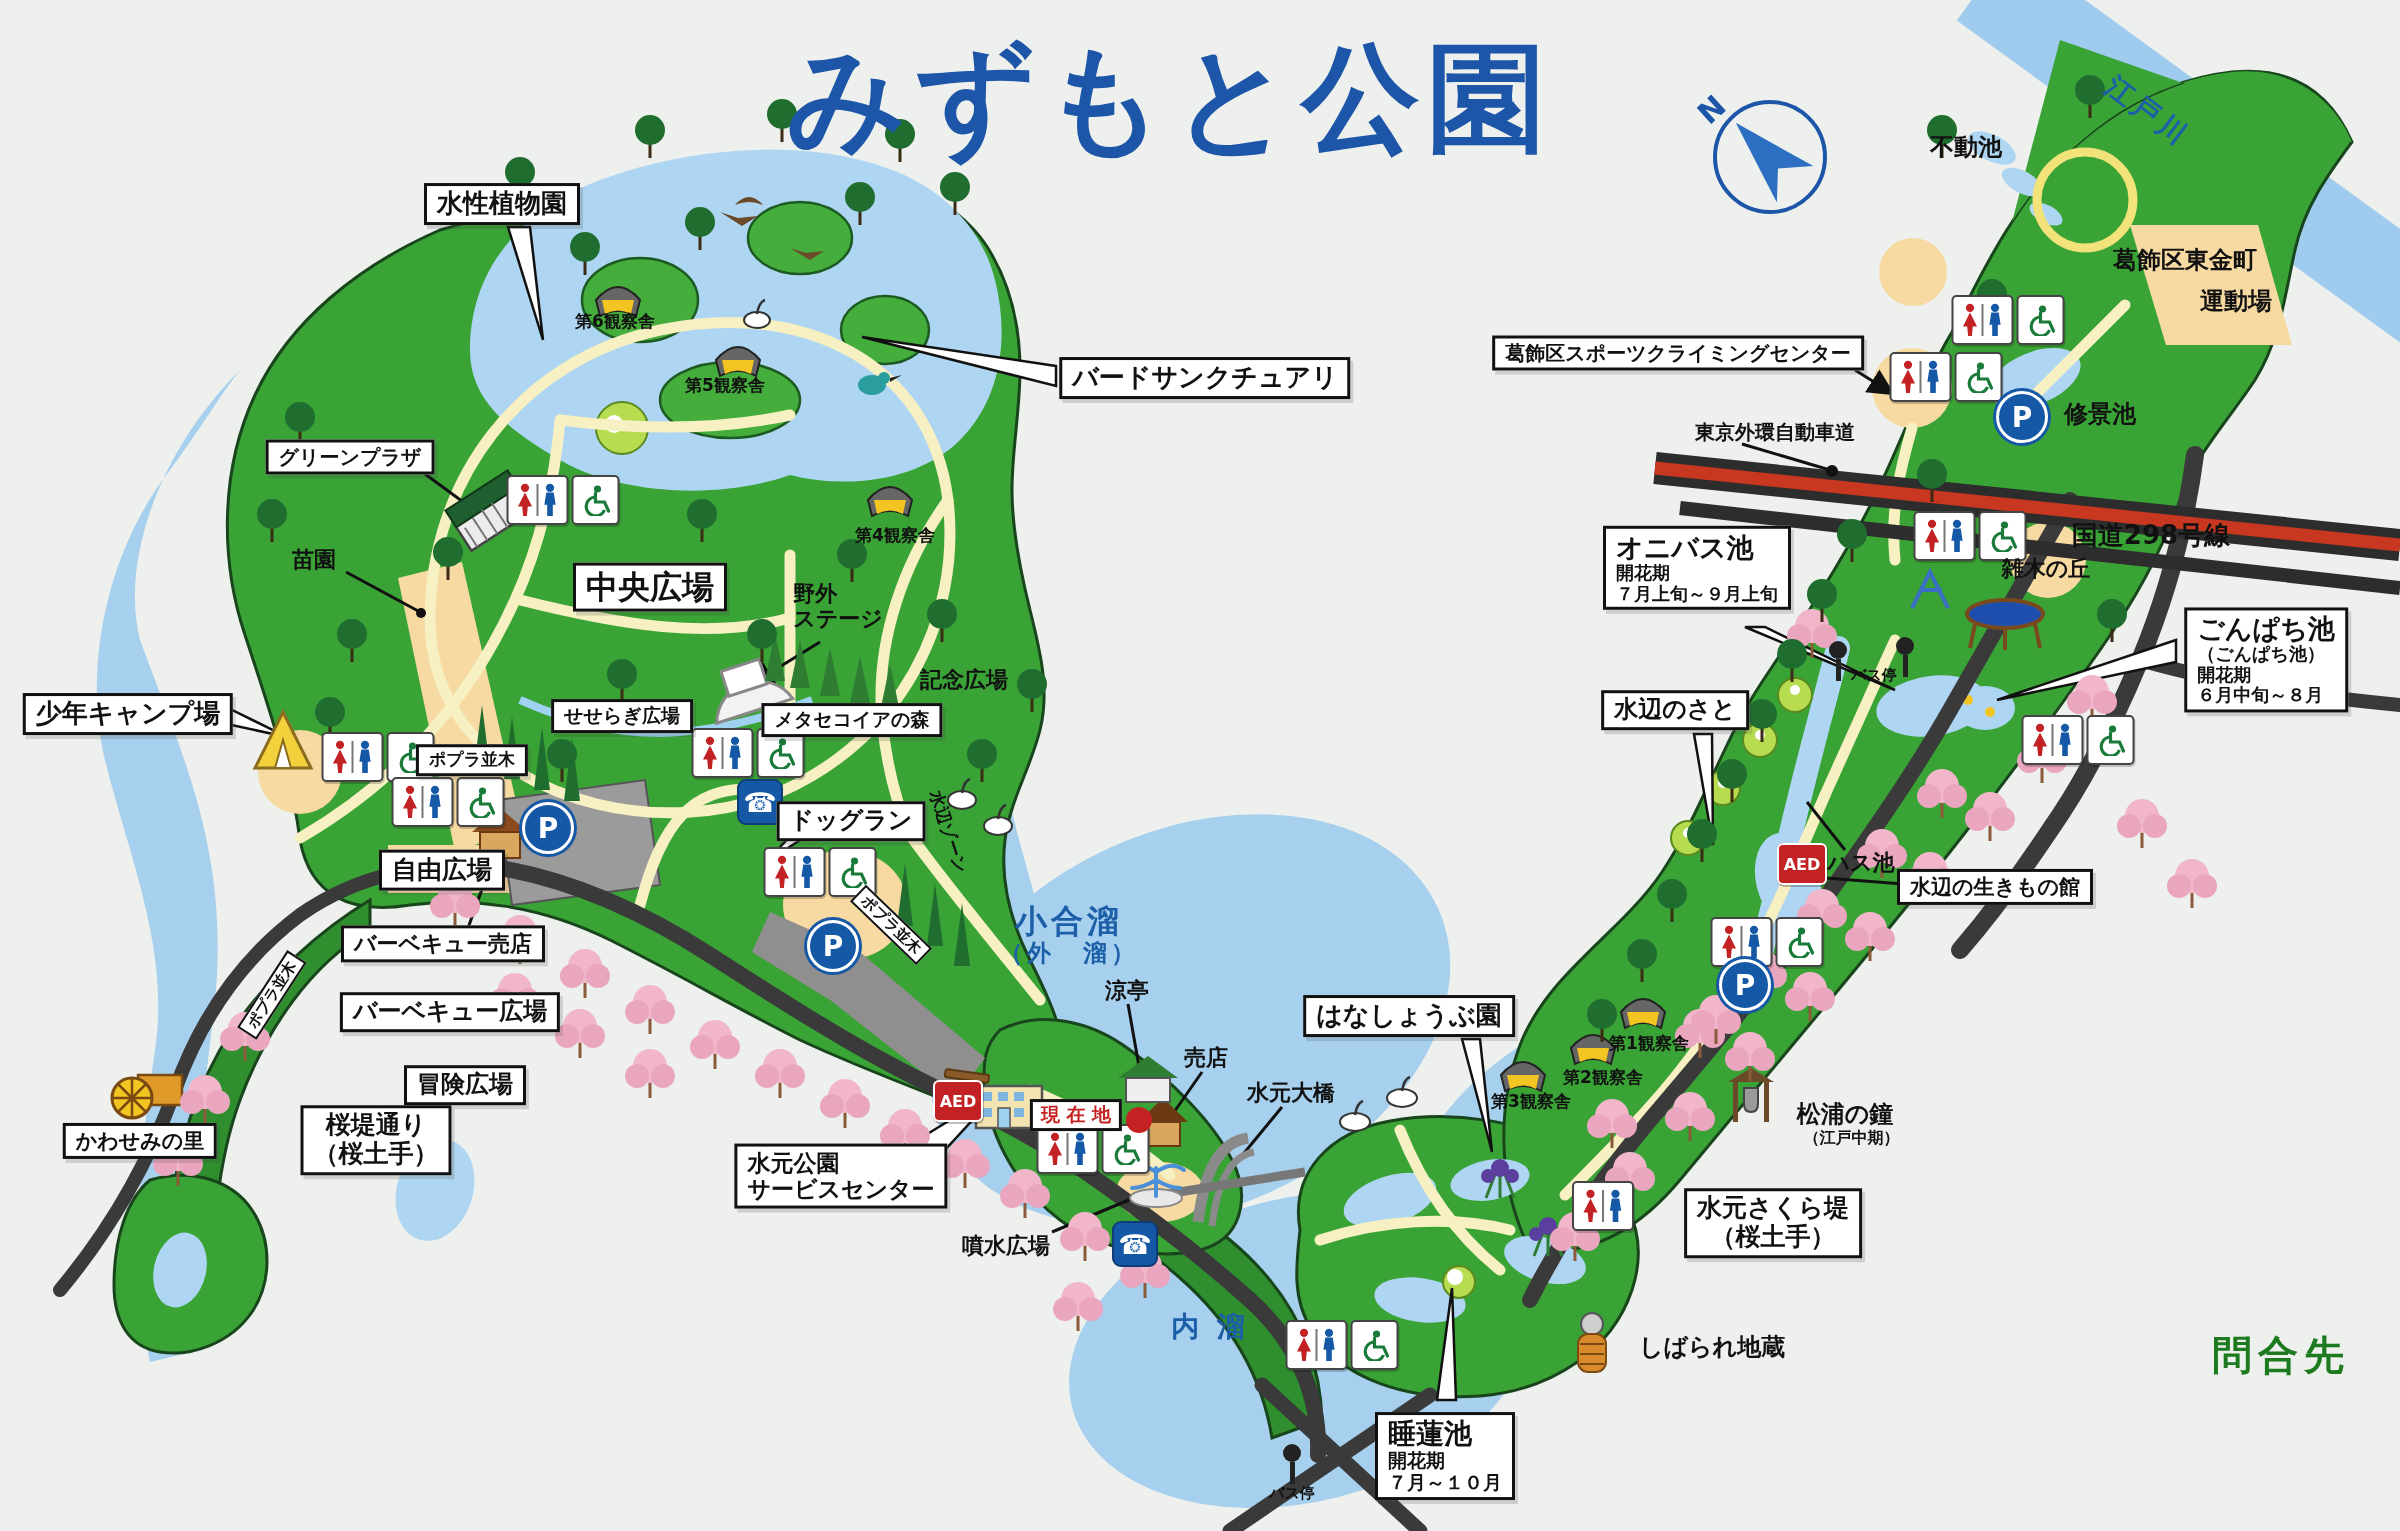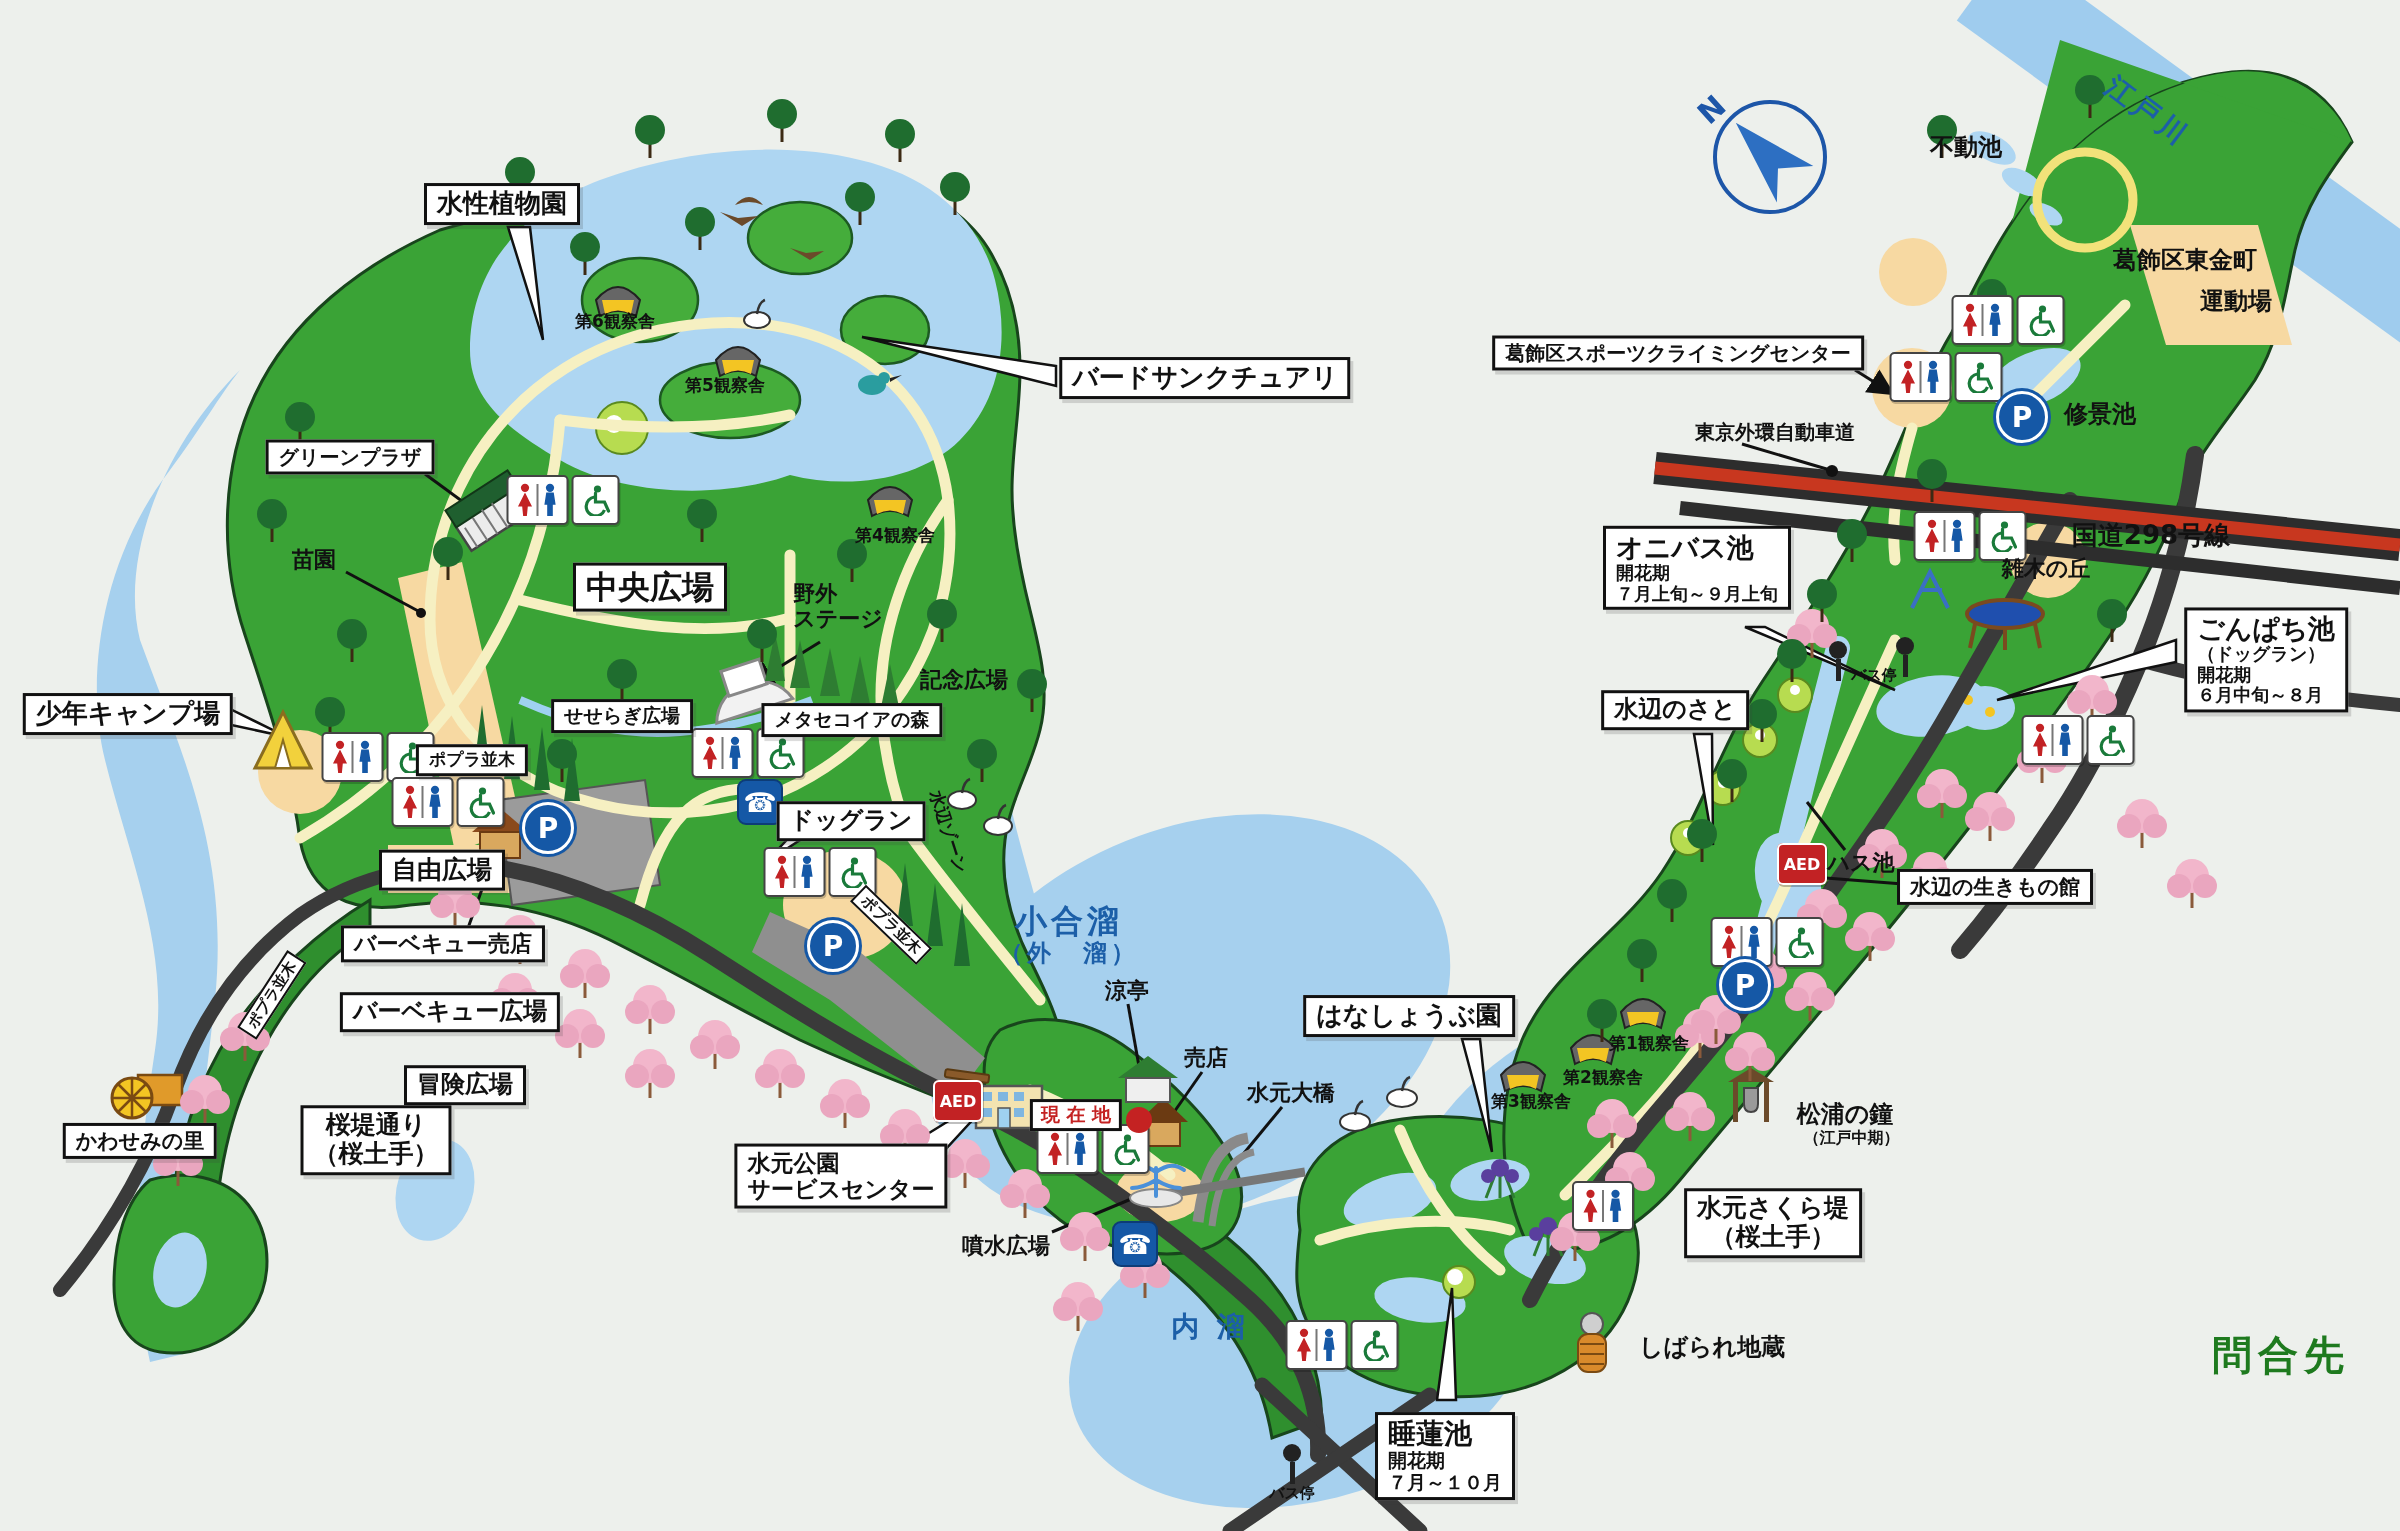--- a/index.html
+++ b/index.html
@@ -749,20 +749,21 @@
           <line x1="448" y1="560" x2="448" y2="580" stroke="#3c2a14" stroke-width="3"></line>
   <circle cx="448" cy="552" r="15" fill="#1f6d2f"></circle>
         </g>
         <g>
           <line x1="330" y1="720" x2="330" y2="740" stroke="#3c2a14" stroke-width="3"></line>
   <circle cx="330" cy="712" r="15" fill="#1f6d2f"></circle>
         </g>
       </g>
   </svg>
 
+  <div class="title-main">みずもと公園</div>
 
   <div id="compass">
     <div class="ring"></div>
     <svg width="114" height="114" viewBox="0 0 100 100">
       <path d="M20,20 L88,58 L57,60 L56,90 Z" fill="#2d6fc2"></path>
     </svg>
     <div class="n">N</div>
   </div>
 
   <div id="labelLayer">
@@ -834,21 +835,21 @@
       <div class="lb k-box al-l" style="left: 1697px; top: 568px; transform: translate(-50%, -50%);">
         <div style="font-size: 27px;">オニバス池</div>
         <div style="font-size: 18px;">開花期</div>
         <div style="font-size: 18px;">７月上旬～９月上旬</div>
       </div>
       <div class="lb k-box" style="left: 1675px; top: 710px; transform: translate(-50%, -50%);">
         <div style="font-size: 24px;">水辺のさと</div>
       </div>
       <div class="lb k-box al-l" style="left: 2266px; top: 660px; transform: translate(-50%, -50%);">
         <div style="font-size: 27px; text-align: center;">ごんぱち池</div>
-        <div style="font-size: 18px;">（ドッグラン）</div>
+        <div style="font-size: 18px;">（ごんぱち池）</div>
         <div style="font-size: 18px;">開花期</div>
         <div style="font-size: 18px;">６月中旬～８月</div>
       </div>
       <div class="lb k-box" style="left: 1678px; top: 353px; transform: translate(-50%, -50%);">
         <div style="font-size: 20px;">葛飾区スポーツクライミングセンター</div>
       </div>
       <div class="lb k-box" style="left: 1995px; top: 887px; transform: translate(-50%, -50%);">
         <div style="font-size: 21px;">水辺の生きもの館</div>
       </div>
       <div class="lb k-plain" style="left: 615px; top: 322px; transform: translate(-50%, -50%);">

